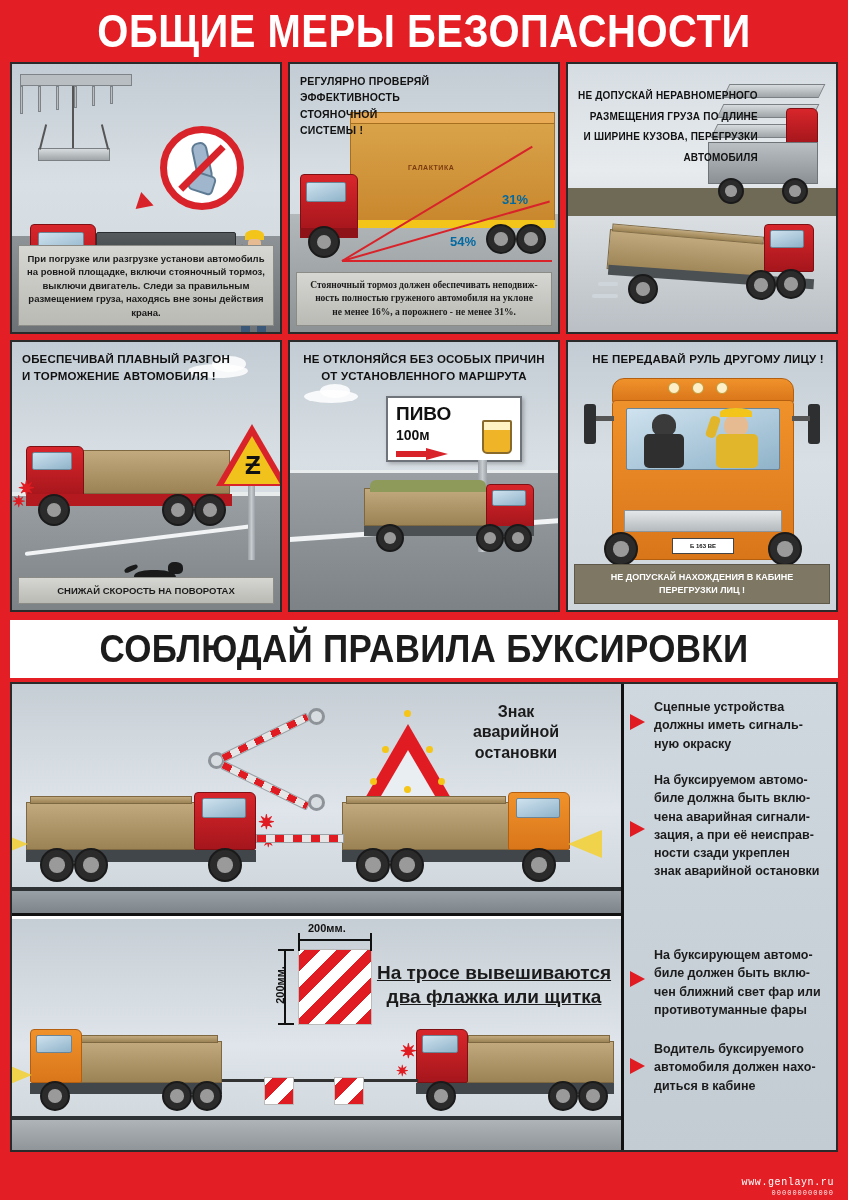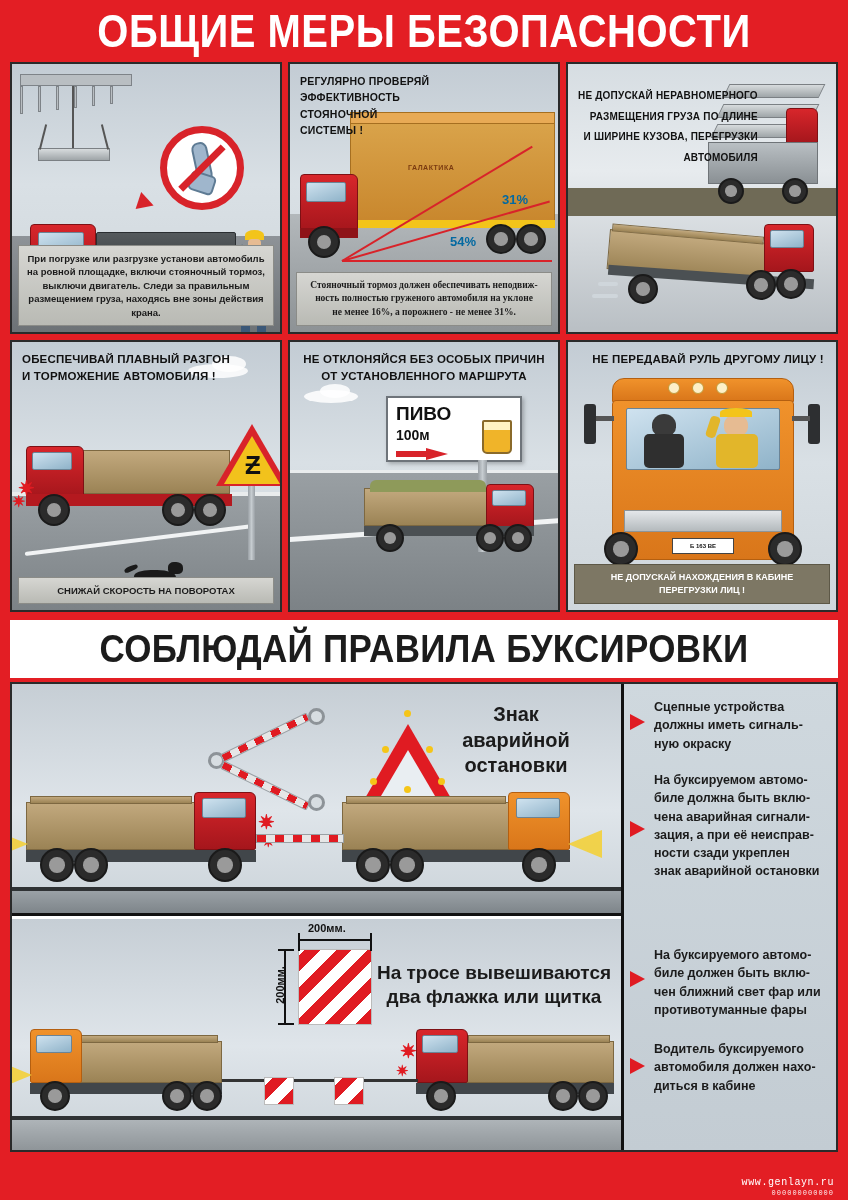--- a/index.html
+++ b/index.html
@@ -199,21 +199,21 @@
     overflow:hidden;
   }
   .tow-scene.top { top:0; height:232px; border-bottom:3px solid #111; }
   .tow-scene.bot { top:235px; bottom:0; }
 
   .tow-label {
     position:absolute;
     font-size:19px; font-weight:bold; color:#1b1b1b;
     text-align:center; line-height:1.28;
   }
-  .tow-label.small { font-size:20px; }
+  .tow-label.small { font-size:16px; }
 
   .bullet-item {
     position:absolute;
     left: 30px;
     font-size: 12.5px;
     font-weight: bold;
     color:#1b1b1b;
     line-height:1.46;
     width: 192px;
   }
@@ -602,21 +602,21 @@
         <div class="wheel" style="left:510px;top:164px;width:34px;height:34px;"></div>
         <div class="beam" style="left:556px;top:146px;"></div>
       </div>
 
       <div style="position:absolute;left:244px;top:150px;width:88px;height:9px;background:repeating-linear-gradient(90deg,#e01b22 0 9px,#e6e6e6 9px 18px);border:1px solid #9aa0a4;"></div>
     </div>
 
     <div class="tow-scene bot">
 
 
-      <div class="tow-label" style="left:360px;top:42px;width:244px;white-space:pre-line;">На тросе вывешиваются
+      <div class="tow-label" style="left:360px;top:42px;width:244px;white-space:pre-line;text-decoration:underline;">На тросе вывешиваются
 два флажка или щитка</div>
 
       <div>
         <div class="flag" style="left:286px;top:30px;width:74px;height:76px;"></div>
 
         <div class="dim-line" style="left:286px;top:20px;width:74px;height:2px;"></div>
         <div class="dim-line" style="left:286px;top:14px;width:2px;height:18px;"></div>
         <div class="dim-line" style="left:358px;top:14px;width:2px;height:18px;"></div>
         <div class="dim-text" style="left:296px;top:3px;">200мм.</div>
 
@@ -674,21 +674,21 @@
       <div>На буксируемом автомо-</div>
       <div>биле должна быть вклю-</div>
       <div>чена аварийная сигнали-</div>
       <div>зация, а при её неисправ-</div>
       <div>ности сзади укреплен</div>
       <div>знак аварийной остановки</div>
     </div>
 
     <div class="bullet-arrow" style="top:287px;"></div>
     <div class="bullet-item" style="top:262px;">
-      <div>На буксируемого автомо-</div>
+      <div>На буксирующем автомо-</div>
       <div>биле должен быть вклю-</div>
       <div>чен ближний свет фар или</div>
       <div>противотуманные фары</div>
     </div>
 
     <div class="bullet-arrow" style="top:374px;"></div>
     <div class="bullet-item" style="top:356px;">
       <div>Водитель буксируемого</div>
       <div>автомобиля должен нахо-</div>
       <div>диться в кабине</div>

